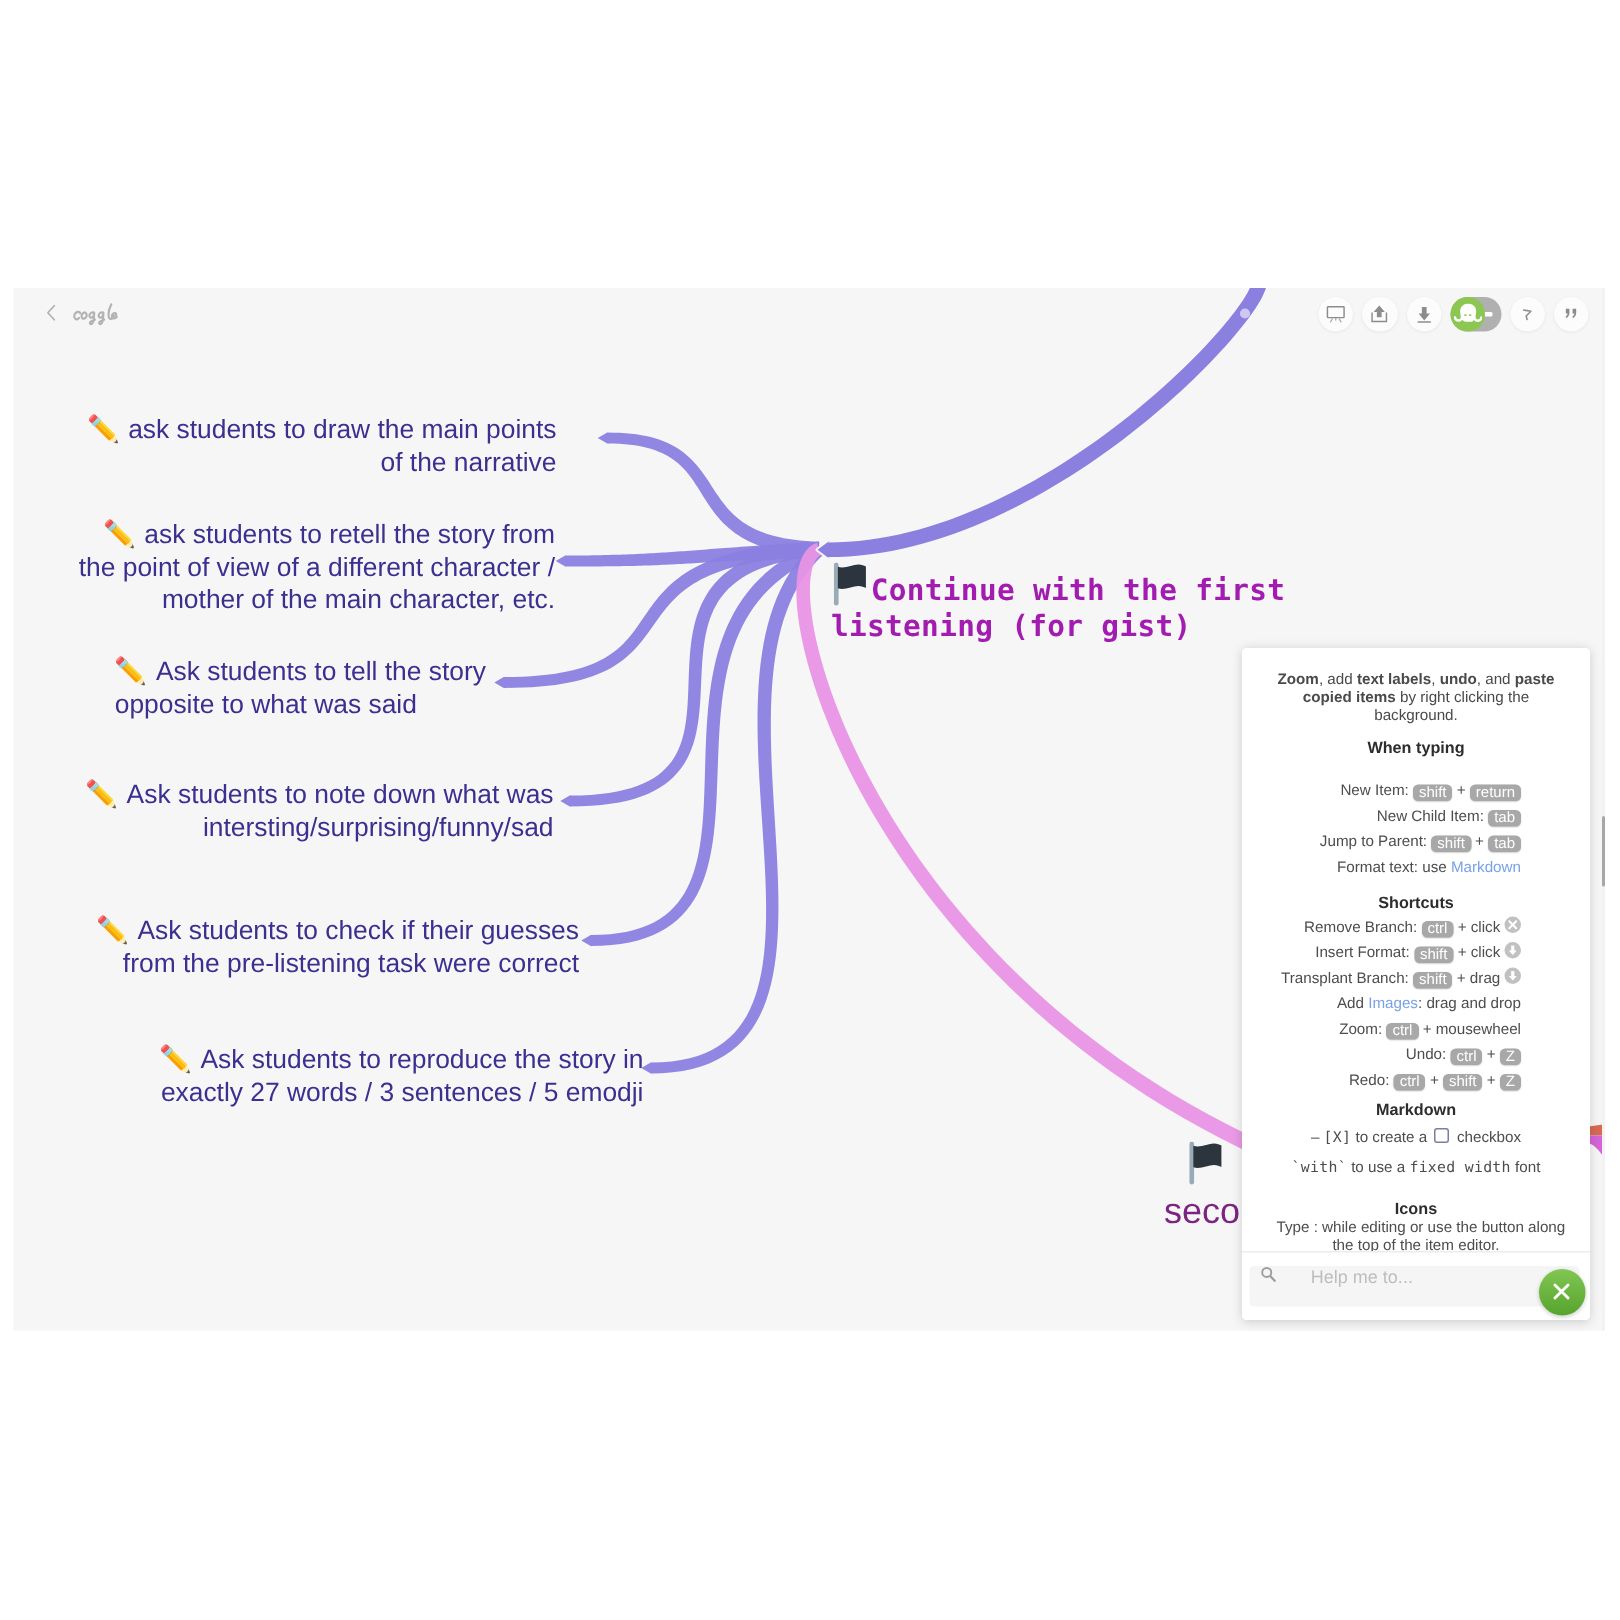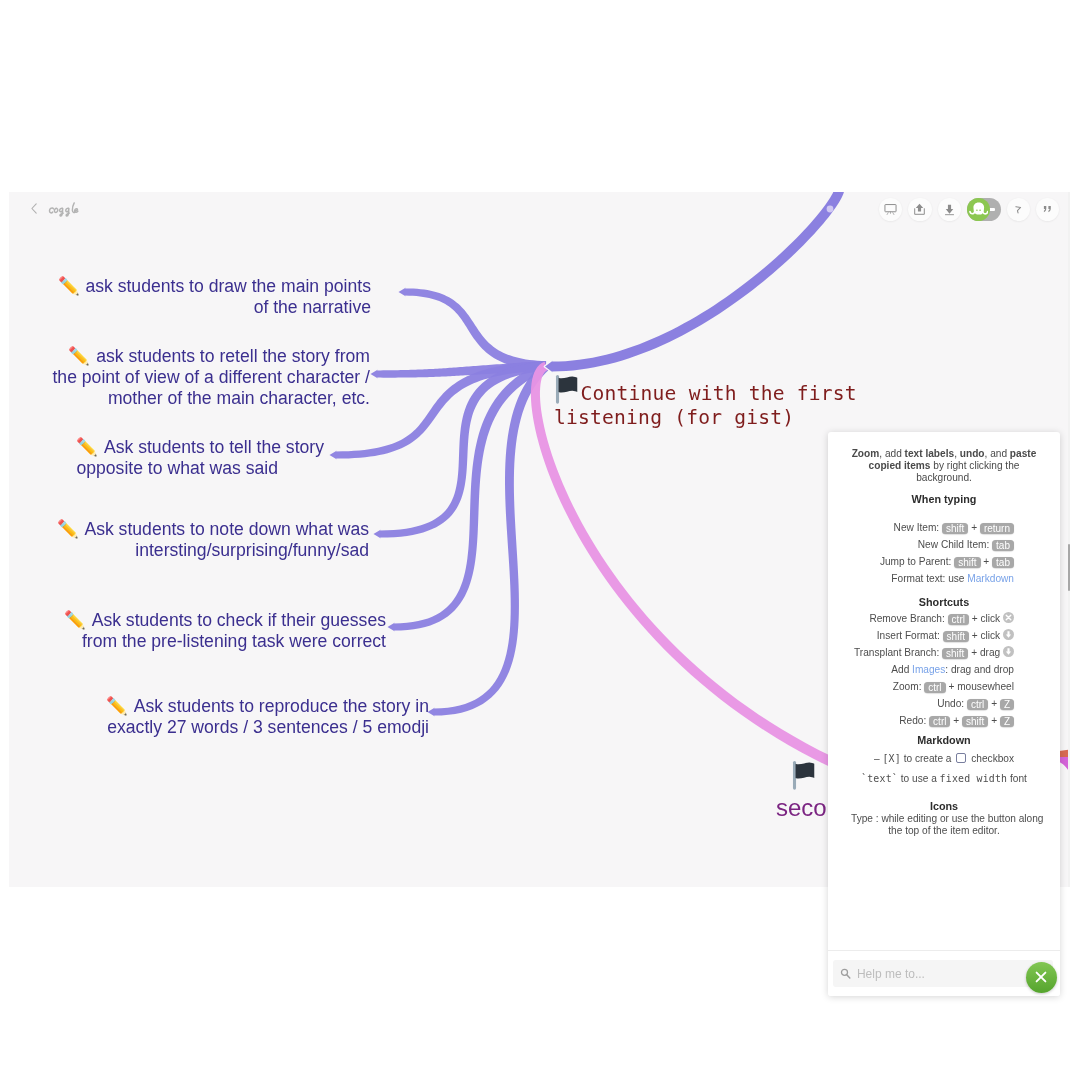--- a/index.html
+++ b/index.html
@@ -27,29 +27,29 @@
           box-sizing:border-box;position:relative;flex:none;}
   #avatar-btn .dash{width:6px;height:3.2px;background:#fff;border-radius:1px;}
   #avatar-circle{position:absolute;left:0;top:0;width:23.3px;height:23.3px;border-radius:50%;
           background:#8cc751;display:flex;align-items:center;justify-content:center;}
 
   
   .item{position:absolute;color:#3b2f8f;font-family:"Liberation Sans",sans-serif;
         font-size:17.6px;line-height:21px;white-space:pre;}
   .emoji{font-family:"DejaVu Sans",sans-serif;}
 
-  .node-main{position:absolute;color:#7f1d1d;font-family:"DejaVu Sans Mono","Liberation Mono",monospace;
-        font-size:19.6px;font-weight:normal;line-height:24.5px;letter-spacing:.22px;
+  .node-main{position:absolute;color:#a21caf;font-family:"DejaVu Sans Mono","Liberation Mono",monospace;
+        font-size:19.6px;font-weight:bold;line-height:24.5px;letter-spacing:.22px;
         white-space:pre;}
   .flag-ico{display:inline-block;vertical-align:-5px;margin-right:1px;}
   .node-second{position:absolute;color:#7b2482;font-family:"Liberation Sans",sans-serif;
         font-size:24px;line-height:29px;white-space:pre;}
 
   
-  #help{position:absolute;left:828px;top:432px;width:232px;height:564px;
+  #help{position:absolute;left:828px;top:432px;width:232px;height:448px;
         background:#fff;border-radius:3px;box-shadow:0 1px 7px rgba(0,0,0,.17);
         font-size:10.5px;color:#3a3a3a;overflow:hidden;}
   #help-body{padding:16px 23px 4px 10px;}
   .hp-intro{text-align:center;line-height:11.9px;font-size:10.15px;color:#4a4a4a;
        margin:0 0 0 12.5px;width:187px;}
   .hp-h{text-align:center;font-weight:bold;font-size:10.8px;color:#2d2d2d;
        margin-left:13px;}
   .hp-row{text-align:right;font-size:10.15px;color:#4d4d4d;white-space:nowrap;height:17px;
           line-height:17px;margin-right:23px;}
   .hp-row.c{text-align:center;margin-right:0;margin-left:13px;}
@@ -59,21 +59,21 @@
   .lnk{color:#78a2e8;}
   .circ{display:inline-block;width:11px;height:11px;border-radius:50%;
         background:#c1c1c1;vertical-align:-1.5px;position:relative;}
   .mono{font-family:"DejaVu Sans Mono","Liberation Mono",monospace;font-size:9.9px;
        letter-spacing:.2px;}
   .cbx{display:inline-block;width:8.2px;height:7.3px;border:1.7px solid #787e9e;
        border-radius:2px;vertical-align:-1px;margin:0 2px;}
   #help-search{position:absolute;left:0;bottom:0;width:232px;height:45px;
        border-top:1px solid #ececec;background:#fff;display:flex;align-items:center;}
   #search-box{margin-left:5.4px;width:220px;height:27.7px;background:#f5f5f5;border-radius:3px;
-       display:flex;align-items:center;padding-left:6.5px;box-sizing:border-box;}
+       display:flex;align-items:flex-start;padding-left:6.5px;box-sizing:border-box;gap:17px;}
   #search-ph{color:#bdbdbd;font-size:12px;margin-left:6px;}
   #close-btn{position:absolute;right:3.5px;bottom:3.5px;width:31px;height:31px;border-radius:50%;
        display:flex;align-items:center;justify-content:center;
        box-shadow:0 1px 3px rgba(0,0,0,.22);
        background-image:linear-gradient(#82c653,#55a42d);}
 
   
   #scrollbar-track{position:absolute;left:1068px;top:192px;width:2px;height:695px;
        background:#f2f2f2;}
   #scrollbar-thumb{position:absolute;left:1068px;top:544px;width:2px;height:47px;
@@ -192,21 +192,21 @@
             </svg></span></div>
         <div class="hp-row"><span>Transplant Branch: </span><span class="key">shift</span><span> + drag </span><span class="circ"><svg width="11" height="11" viewBox="0 0 12 12" style="position:absolute;left:0;top:0">
               <path d="M4.85 2.5 h2.3 v3.6 h1.75 L6 9.5 L3.1 6.1 h1.75 Z" fill="#fff"></path>
             </svg></span></div>
         <div class="hp-row"><span>Add </span><span class="lnk">Images</span><span>: drag and drop</span></div>
         <div class="hp-row"><span>Zoom: </span><span class="key">ctrl</span><span> + mousewheel</span></div>
         <div class="hp-row"><span>Undo: </span><span class="key">ctrl</span><span> + </span><span class="key">Z</span></div>
         <div class="hp-row"><span>Redo: </span><span class="key">ctrl</span><span> + </span><span class="key">shift</span><span> + </span><span class="key">Z</span></div>
         <div class="hp-h" style="margin-top: 5px; margin-bottom: 2px;">Markdown</div>
         <div class="hp-row c" style="margin-top: 4px;"><span>– </span><span class="mono">[X]</span><span> to create a </span><span class="cbx"></span><span> checkbox</span></div>
-        <div class="hp-row c" style="margin-top: 3px;"><span class="mono">`text`</span><span> to use a </span><span class="mono">fixed width</span><span> font</span></div>
+        <div class="hp-row c" style="margin-top: 3px;"><span class="mono">`with`</span><span> to use a </span><span class="mono">fixed width</span><span> font</span></div>
         <div class="hp-h" style="margin-top: 13px; margin-bottom: 1px;">Icons</div>
         <div class="hp-row c" style="line-height: 12.5px; height: 12.5px;">Type : while editing or use the button along</div>
         <div class="hp-row c" style="line-height: 12.5px; height: 12.5px;">the top of the item editor.</div>
       </div>
     <div id="help-search">
       <div id="search-box">
         <svg width="11" height="11" viewBox="0 0 12 12">
           <circle cx="4.9" cy="4.7" r="3.3" fill="none" stroke="#9e9e9e" stroke-width="1.4"></circle>
           <path d="M7.4 7.3 L10.7 10.8" stroke="#9e9e9e" stroke-width="1.6" stroke-linecap="round"></path>
         </svg>

